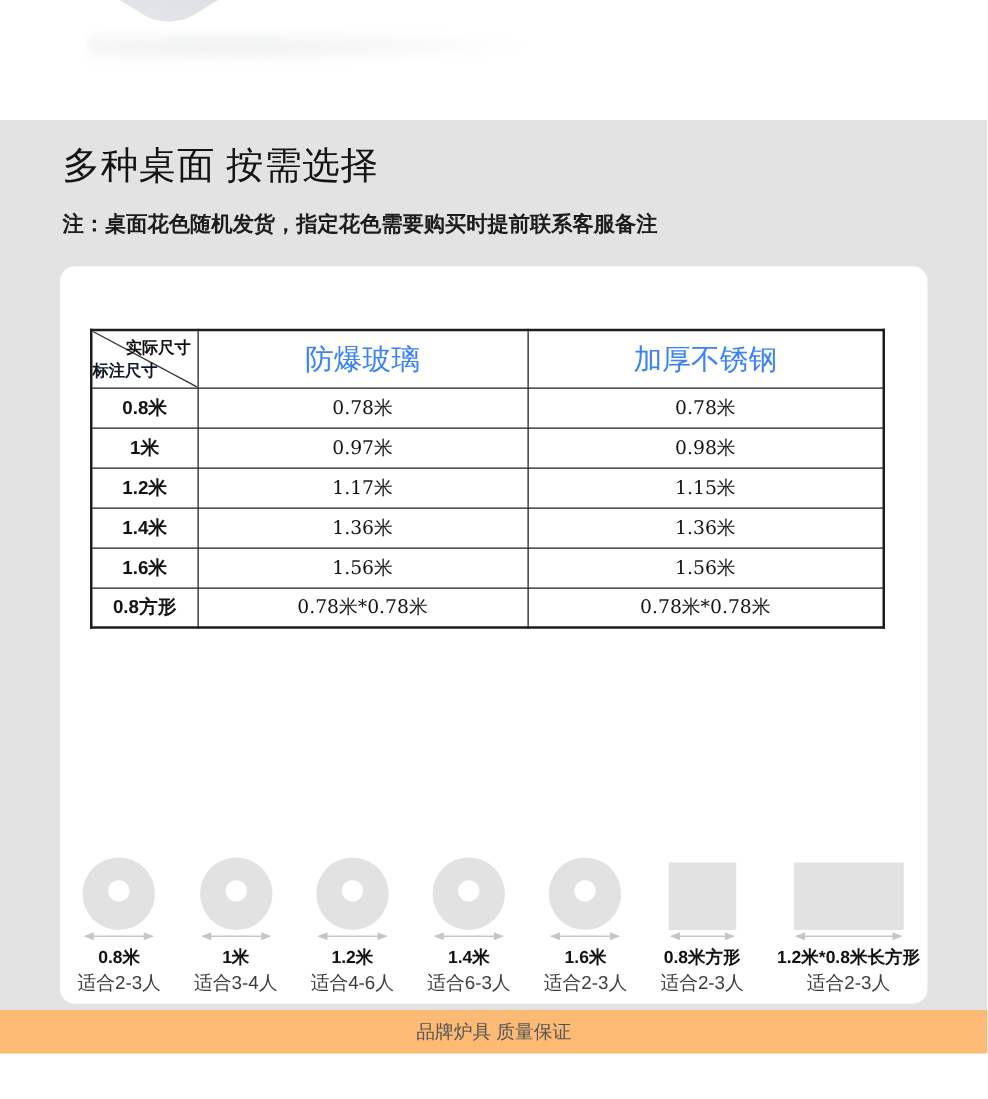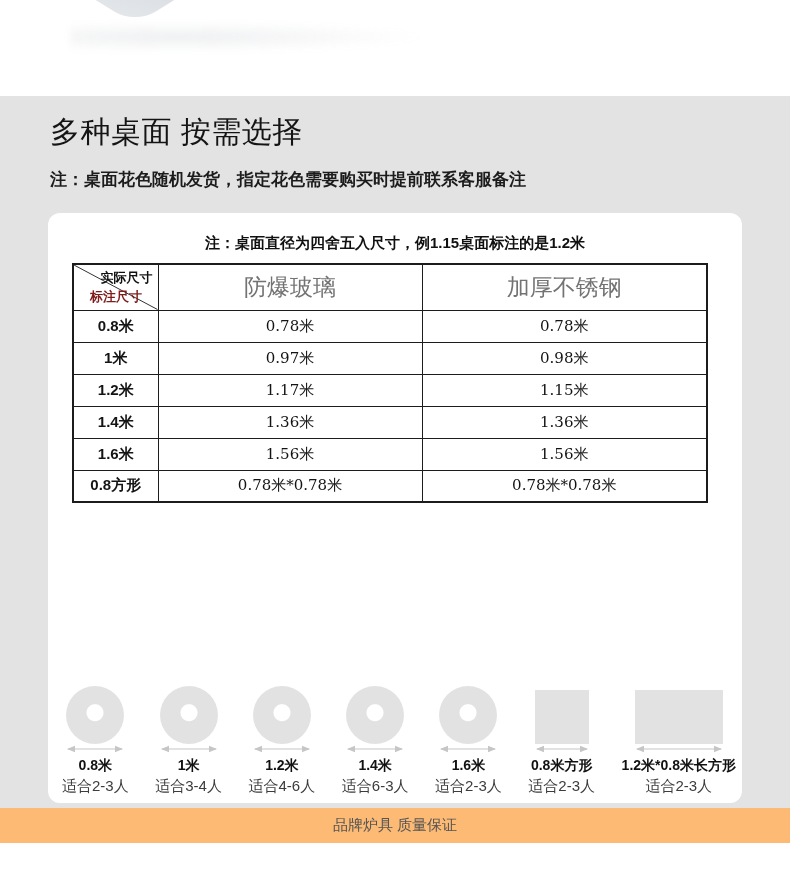--- a/index.html
+++ b/index.html
@@ -25,25 +25,25 @@
   .page-title { padding:16px 0 0 50px; font-size:30px; font-weight:normal; color:#141414; letter-spacing:0.5px; }
   .page-subtitle { margin:15px 0 0 50px; font-size:17px; font-weight:bold; color:#1c1c1c;font-family:Liberation Serif, serif; }
   
   .card { position:absolute; left:48px; top:117px; width:694px; height:590px; background:#ffffff; border-radius:12px; }
   .card-note { position:absolute; top:21px; left:0; right:0; text-align:center; font-size:15px; font-weight:bold; color:#101010; }
   
   table.size-table { position:absolute; left:24px; top:50px; width:634px; border-collapse:collapse; table-layout:fixed; }
   .size-table td, .size-table th { border:1px solid #1c1c1c; }
   .size-table { border:2px solid #1c1c1c; }
   .size-table col.c1 { width:85px; } .size-table col.c2 { width:264px; } .size-table col.c3 { width:285px; }
-  .size-table thead th { height:46px; font-size:23px; font-weight:500; color:#737373; font-family:"Liberation Sans",sans-serif; }
+  .size-table thead th { height:46px; font-size:23px; font-weight:500; color:#3b82f6; font-family:"Liberation Sans",sans-serif; }
   .corner-cell { position:relative; height:46px; padding:0; }
   .corner-cell svg.diag { position:absolute; left:0; top:0; width:100%; height:100%; }
   .corner-top { position:absolute; top:4px; right:5px; font-size:13px; font-weight:bold; color:#111; }
-  .corner-bottom { position:absolute; bottom:4px; left:16px; font-size:13px; font-weight:bold; color:#7f1d1d;text-align:right; }
+  .corner-bottom { position:absolute; bottom:4px; left:0; font-size:13px; font-weight:bold; color:#0f172a;text-align:right; }
   .size-table tbody td { height:32px; text-align:center; vertical-align:middle; }
   .size-table td.col-size { font-size:15px; font-weight:bold; color:#141414; }
   .size-table td.col-size.small { font-size:11px; }
   .size-table td.col-val { font-size:15px; color:#141414; font-family:"DejaVu Serif","Liberation Serif",serif; }
   
   .disclaimer {
     position:absolute; left:10px; right:8px; top:341px;
     font-family:"DejaVu Serif","Liberation Serif",serif;
     font-size:16.5px; line-height:28px; color:#131313; text-align:justify;
   }
@@ -69,21 +69,20 @@
 <div class="hero">
   <div class="photo-fragment"></div>
   <div class="photo-shadow"></div>
 </div>
 
 <div class="section">
   <div class="page-title">多种桌面 按需选择</div>
   <div class="page-subtitle">注：桌面花色随机发货，指定花色需要购买时提前联系客服备注</div>
 
   <div class="card">
-    <div class="card-note">注：桌面直径为四舍五入尺寸，例1.15桌面标注的是1.2米</div>
 
     <table class="size-table">
       <colgroup>
           <col class="c1">
           <col class="c2">
           <col class="c3">
         </colgroup>
       <thead>
         <tr>
           <td class="corner-cell">

